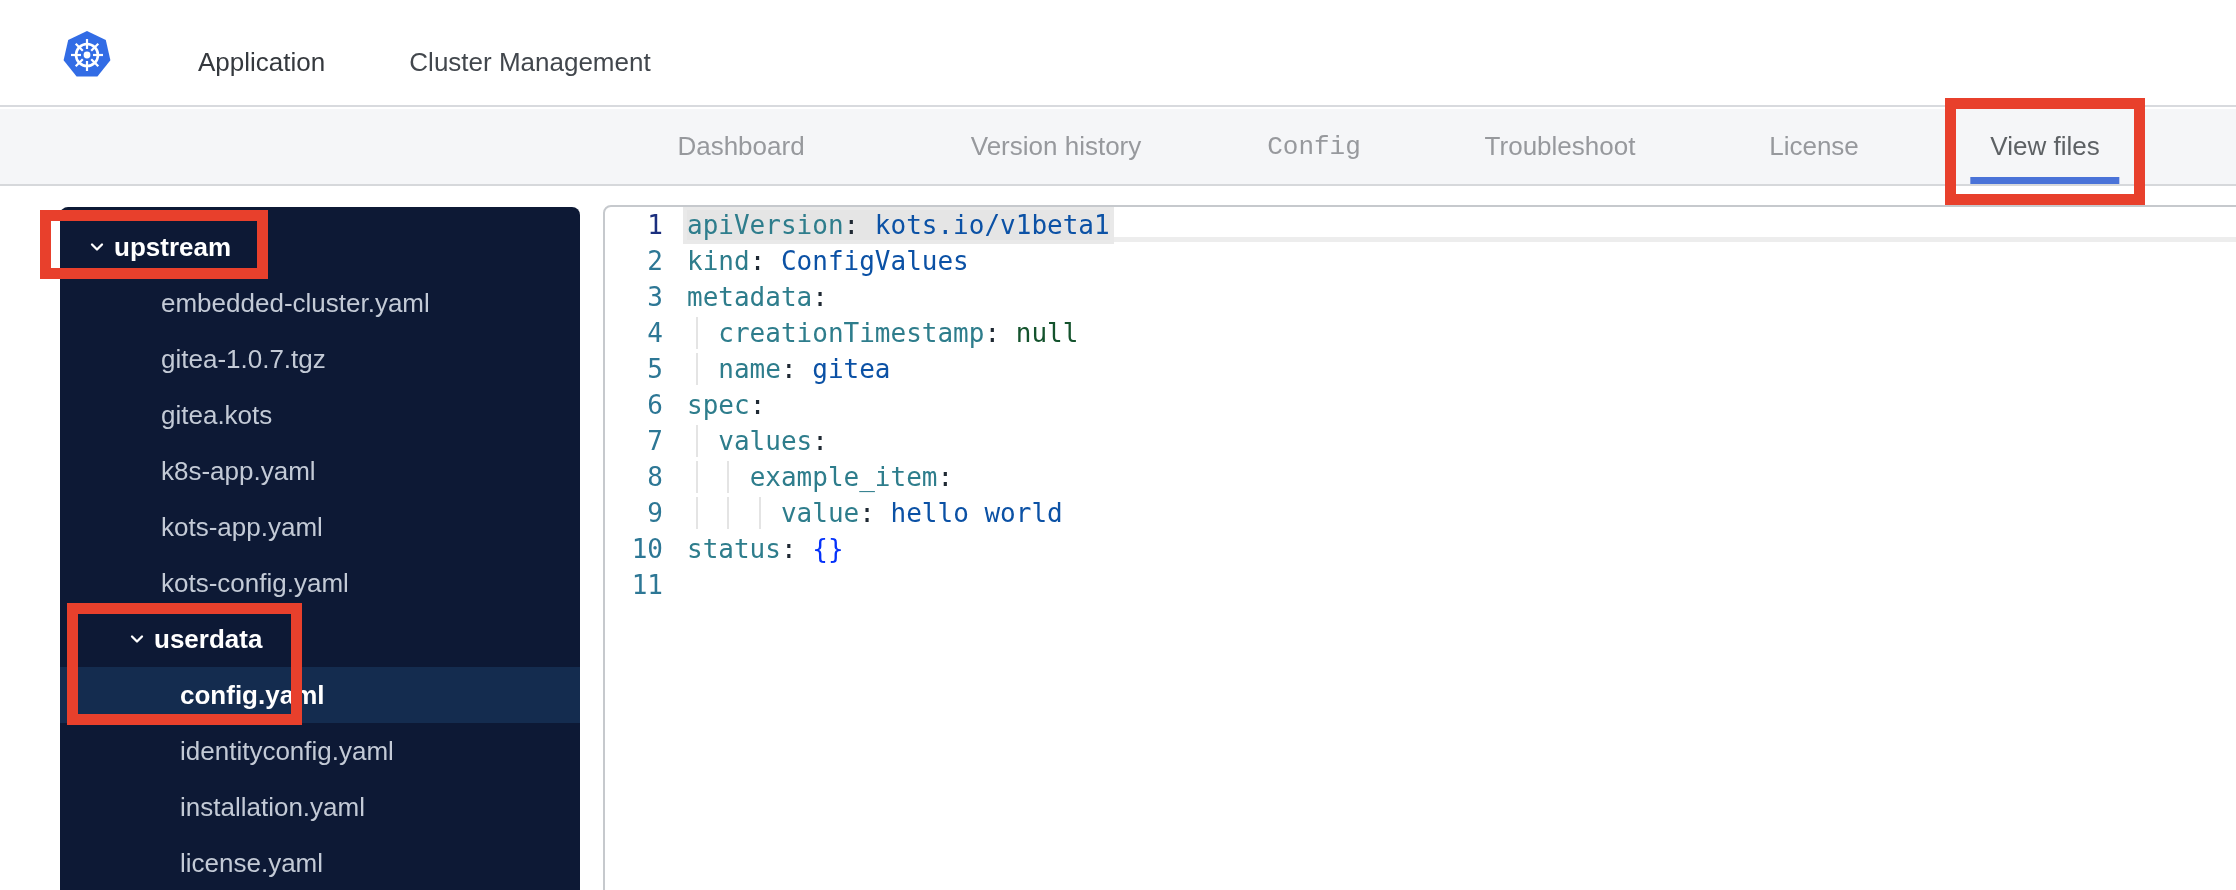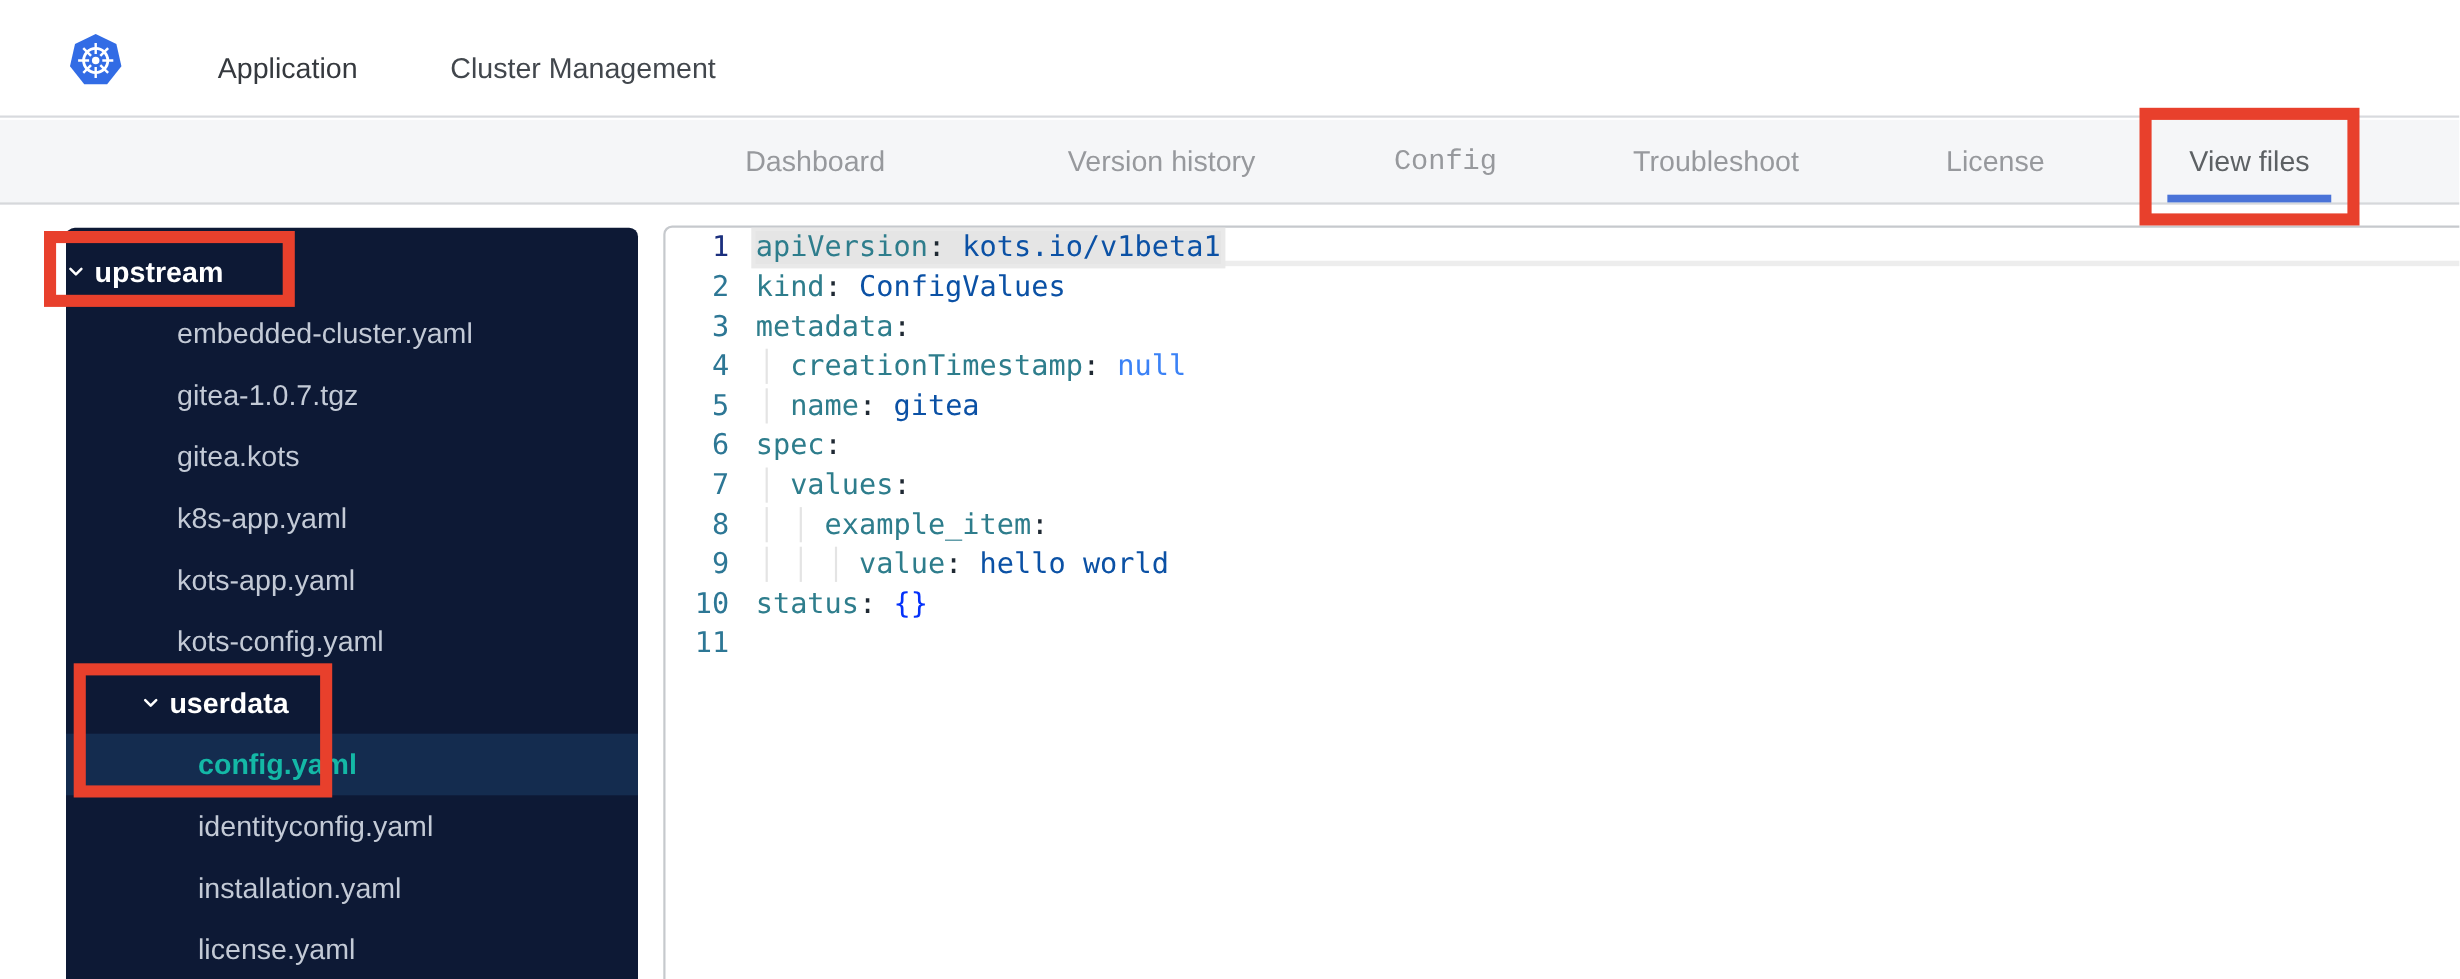--- a/index.html
+++ b/index.html
@@ -22,40 +22,40 @@
             font-size:26px;color:#97999d;transform:translateX(-50%);cursor:pointer;white-space:nowrap;}
   .nav-item.active{color:#5d6164;}
   .nav-item.active::after{content:"";position:absolute;left:-20px;right:-20px;bottom:0;height:7px;background:#4a73d8;}
 
   
   .sidebar{position:absolute;left:60px;top:207px;width:520px;height:683px;background:#0d1935;
            border-radius:8px 8px 0 0;padding-top:12px;box-sizing:border-box;}
   .tree-row{position:relative;height:56px;display:flex;align-items:center;font-size:26px;
             color:#c3cad6;cursor:pointer;box-sizing:border-box;white-space:nowrap;}
   .tree-row.folder{color:#ffffff;font-weight:700;}
-  .tree-row.selected{background:#142c4f;color:#14b8a6;font-weight:700;}
+  .tree-row.selected{background:#142c4f;color:#ffffff;font-weight:700;}
   .tree-row .chev{width:18px;height:18px;margin-right:8px;flex:0 0 auto;}
-  .lvl1.folder{}
+  .lvl1.folder{margin-left:28px;}
   .lvl1.file{padding-left:101px;}
   .lvl2.folder{padding-left:68px;}
   .lvl2.file{padding-left:120px;}
 
   
   .editor{position:absolute;left:603px;top:205px;width:1700px;height:750px;background:#ffffff;
           border:2px solid #c6c9cd;border-radius:8px 0 0 0;box-sizing:border-box;overflow:hidden;}
   .band{position:absolute;left:104px;right:0;top:30px;height:5px;background:#ededed;}
   .code-row{position:relative;height:36px;display:flex;align-items:center;
             font-family:"DejaVu Sans Mono",monospace;font-size:26px;line-height:36px;}
   .code-row .ln{width:58px;text-align:right;color:#2d7795;flex:0 0 auto;}
   .code-row.active .ln{color:#1b2f7e;}
   .code-row .src{margin-left:24px;white-space:pre;position:relative;z-index:1;}
   .code-row.active .src .sel{background:#e5e5e5;box-shadow:0 0 0 4px #e9e9e9;}
   .guide{position:absolute;top:2px;bottom:2px;width:2px;background:#e4e4e4;}
   .tok-k{color:#2e7d8c;} .tok-p{color:#1f2933;} .tok-s{color:#0b51a5;}
-  .tok-n{color:#3b82f6;} .tok-b{color:#0431fa;} .tok-w{color:#1f2933;}
+  .tok-n{color:#14532d;} .tok-b{color:#0431fa;} .tok-w{color:#1f2933;}
 
   
   .anno{position:absolute;border:11px solid #e8402c;box-sizing:border-box;z-index:50;pointer-events:none;}
 </style>
 </head>
 <body>
 
 <div id="screen">
 
   <div class="topbar">

